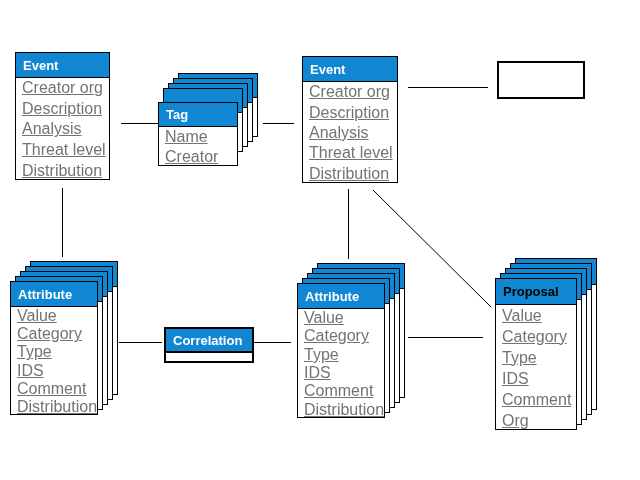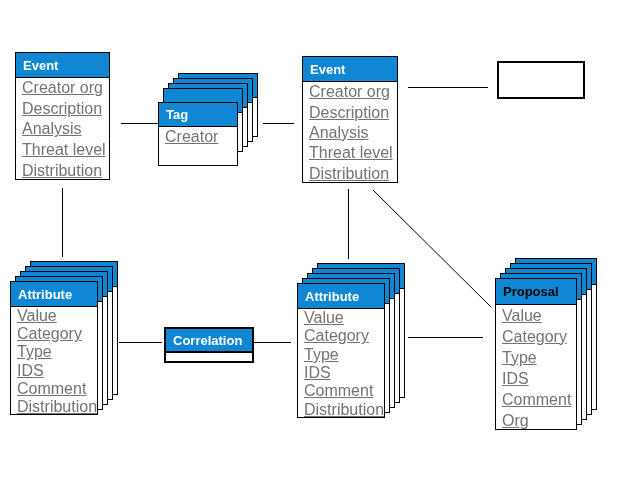--- a/index.html
+++ b/index.html
@@ -94,20 +94,21 @@
     </div>
     <div class="card" style="left: 163px; top: 88px; width: 80px; height: 64px;">
       <div class="card-header" style="height: 24px; background: rgb(17, 135, 212); color: rgb(255, 255, 255);"></div>
       <div class="card-body" style="height: 40px;"></div>
     </div>
     <div class="card" style="left: 158px; top: 93px; width: 80px; height: 64px; margin-top: 9px;">
       <div class="card-header" style="height: 24px; background: rgb(17, 135, 212); color: rgb(255, 255, 255);">
         <span>Tag</span>
       </div>
       <div class="card-body" style="height: 40px;">
+        <div class="field" style="height: 20px;">Name</div>
         <div class="field" style="height: 20px;">Creator</div>
       </div>
     </div>
     <div class="card" style="left: 302px; top: 56px; width: 96px; height: 127px;">
       <div class="card-header" style="height: 25px; background: rgb(17, 135, 212); color: rgb(255, 255, 255);">
         <span>Event</span>
       </div>
       <div class="card-body" style="height: 102px;">
         <div class="field" style="height: 20.4px;">Creator org</div>
         <div class="field" style="height: 20.4px;">Description</div>

